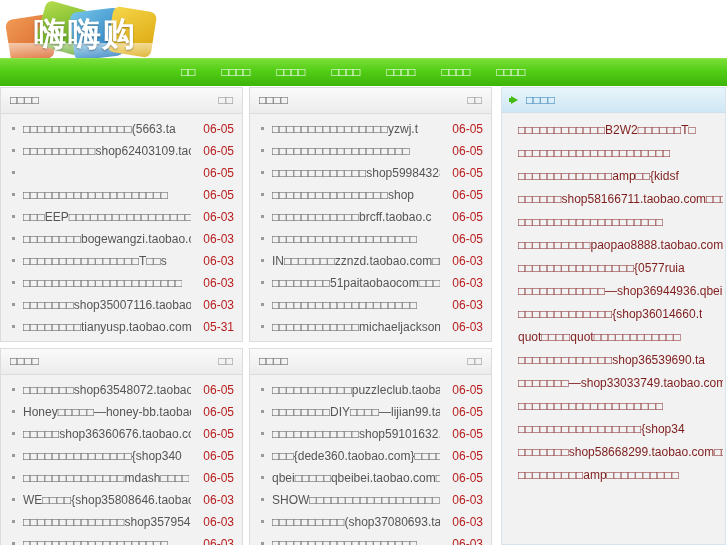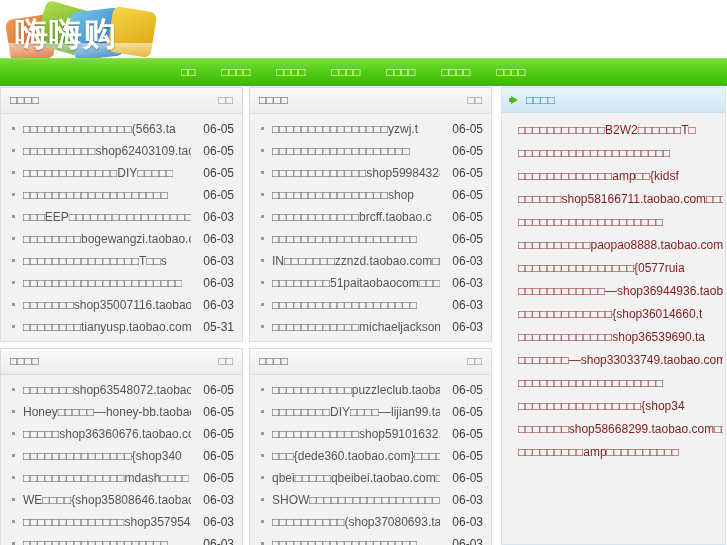--- a/index.html
+++ b/index.html
@@ -7,21 +7,21 @@
     width:727px;height:545px;overflow:hidden;
     background:#ffffff;
     font-family:"Liberation Sans","DejaVu Sans",sans-serif;
     font-size:12px;color:#444;
   }
   .page{position:relative;width:727px;height:545px;overflow:hidden;background:#fff;}
 
   
   .header{position:relative;height:58px;background:#ffffff;}
   .logo{
-    position:absolute;left:6px;top:3px;width:148px;height:60px;
+    position:absolute;left:6px;top:3px;width:148px;height:60px;text-align:center;
   }
   .logo .tile{position:absolute;border-radius:7px;}
   .logo .t1{left:2px;top:14px;width:44px;height:44px;transform:rotate(-9deg);
     background:linear-gradient(145deg,#ef9a55,#d9622a);}
   .logo .t2{left:34px;top:2px;width:46px;height:46px;transform:rotate(16deg);
     background:linear-gradient(145deg,#b7dd4c,#4f9f1c);}
   .logo .t3{left:66px;top:7px;width:50px;height:48px;transform:rotate(-7deg);
     background:linear-gradient(145deg,#76c7ea,#1f72b8);}
   .logo .t4{left:104px;top:6px;width:44px;height:46px;transform:rotate(9deg);
     background:linear-gradient(145deg,#f6d64b,#d9a309);}
@@ -71,21 +71,21 @@
     white-space:nowrap;overflow:hidden;
   }
   .list li .dot{
     position:absolute;left:3px;top:9px;width:3px;height:3px;background:#9a9a9a;
   }
   .list li a{
     color:#555;text-decoration:none;font-size:12px;
     display:inline-block;max-width:168px;overflow:hidden;
     text-overflow:clip;white-space:nowrap;vertical-align:top;
   }
-  .list li .date{position:absolute;right:0;top:0;color:#404040;font-size:12px;}
+  .list li .date{position:absolute;right:0;top:0;color:#b91c1c;font-size:12px;}
 
   
   .side{
     position:absolute;left:501px;top:0;width:225px;height:458px;
     background:#f2f2f2;border:1px solid #d7e4ee;box-sizing:border-box;
   }
   .side-head{
     position:relative;height:24px;line-height:24px;
     background:linear-gradient(180deg,#e8f4fb,#cfe7f5);
     border-bottom:1px solid #cfe0ec;
@@ -140,21 +140,21 @@
     <div class="cols">
       <div class="col">
         <div class="panel">
           <div class="panel-head">
             <span class="title">□□□□</span>
             <a class="more" href="#">□□</a>
           </div>
           <ul class="list">
               <li><span class="dot"></span><a href="#">□□□□□□□□□□□□□□□(5663.ta</a><span class="date">06-05</span></li>
               <li><span class="dot"></span><a href="#">□□□□□□□□□□shop62403109.taoba</a><span class="date">06-05</span></li>
-              <li><span class="dot"></span><a href="#">□□□□□□□□□□□□□DIY□□□□□</a><span class="date">06-05</span></li>
+              <li><span class="dot"></span><span class="date">06-05</span></li>
               <li><span class="dot"></span><a href="#">□□□□□□□□□□□□□□□□□□□□</a><span class="date">06-05</span></li>
               <li><span class="dot"></span><a href="#">□□□EEP□□□□□□□□□□□□□□□□□□</a><span class="date">06-03</span></li>
               <li><span class="dot"></span><a href="#">□□□□□□□□bogewangzi.taobao.com□</a><span class="date">06-03</span></li>
               <li><span class="dot"></span><a href="#">□□□□□□□□□□□□□□□□T□□s</a><span class="date">06-03</span></li>
               <li><span class="dot"></span><a href="#">□□□□□□□□□□□□□□□□□□□□□□</a><span class="date">06-03</span></li>
               <li><span class="dot"></span><a href="#">□□□□□□□shop35007116.taobao.com□</a><span class="date">06-03</span></li>
               <li><span class="dot"></span><a href="#">□□□□□□□□tianyusp.taobao.com□□</a><span class="date">05-31</span></li>
             </ul>
         </div>
         <div class="panel">
@@ -220,22 +220,23 @@
         <span class="title">□□□□</span>
       </div>
       <ul class="side-list">
           <li><a href="#">□□□□□□□□□□□□B2W2□□□□□□T□</a></li>
           <li><a href="#">□□□□□□□□□□□□□□□□□□□□□</a></li>
           <li><a href="#">□□□□□□□□□□□□□amp□□{kidsf</a></li>
           <li><a href="#">□□□□□□shop58166711.taobao.com□□□</a></li>
           <li><a href="#">□□□□□□□□□□□□□□□□□□□□</a></li>
           <li><a href="#">□□□□□□□□□□paopao8888.taobao.com</a></li>
           <li><a href="#">□□□□□□□□□□□□□□□□{0577ruia</a></li>
-          <li><a href="#">□□□□□□□□□□□□—shop36944936.taob</a></li>
+          <li><a href="#">□□□□□□□□□□□□—shop36944936.qbei</a></li>
           <li><a href="#">□□□□□□□□□□□□□{shop36014660.t</a></li>
+          <li><a href="#">quot□□□□quot□□□□□□□□□□□□</a></li>
           <li><a href="#">□□□□□□□□□□□□□shop36539690.ta</a></li>
           <li><a href="#">□□□□□□□—shop33033749.taobao.com□</a></li>
           <li><a href="#">□□□□□□□□□□□□□□□□□□□□</a></li>
           <li><a href="#">□□□□□□□□□□□□□□□□□{shop34</a></li>
           <li><a href="#">□□□□□□□shop58668299.taobao.com□□</a></li>
           <li><a href="#">□□□□□□□□□amp□□□□□□□□□□</a></li>
         </ul>
     </div>
 
   </div>

